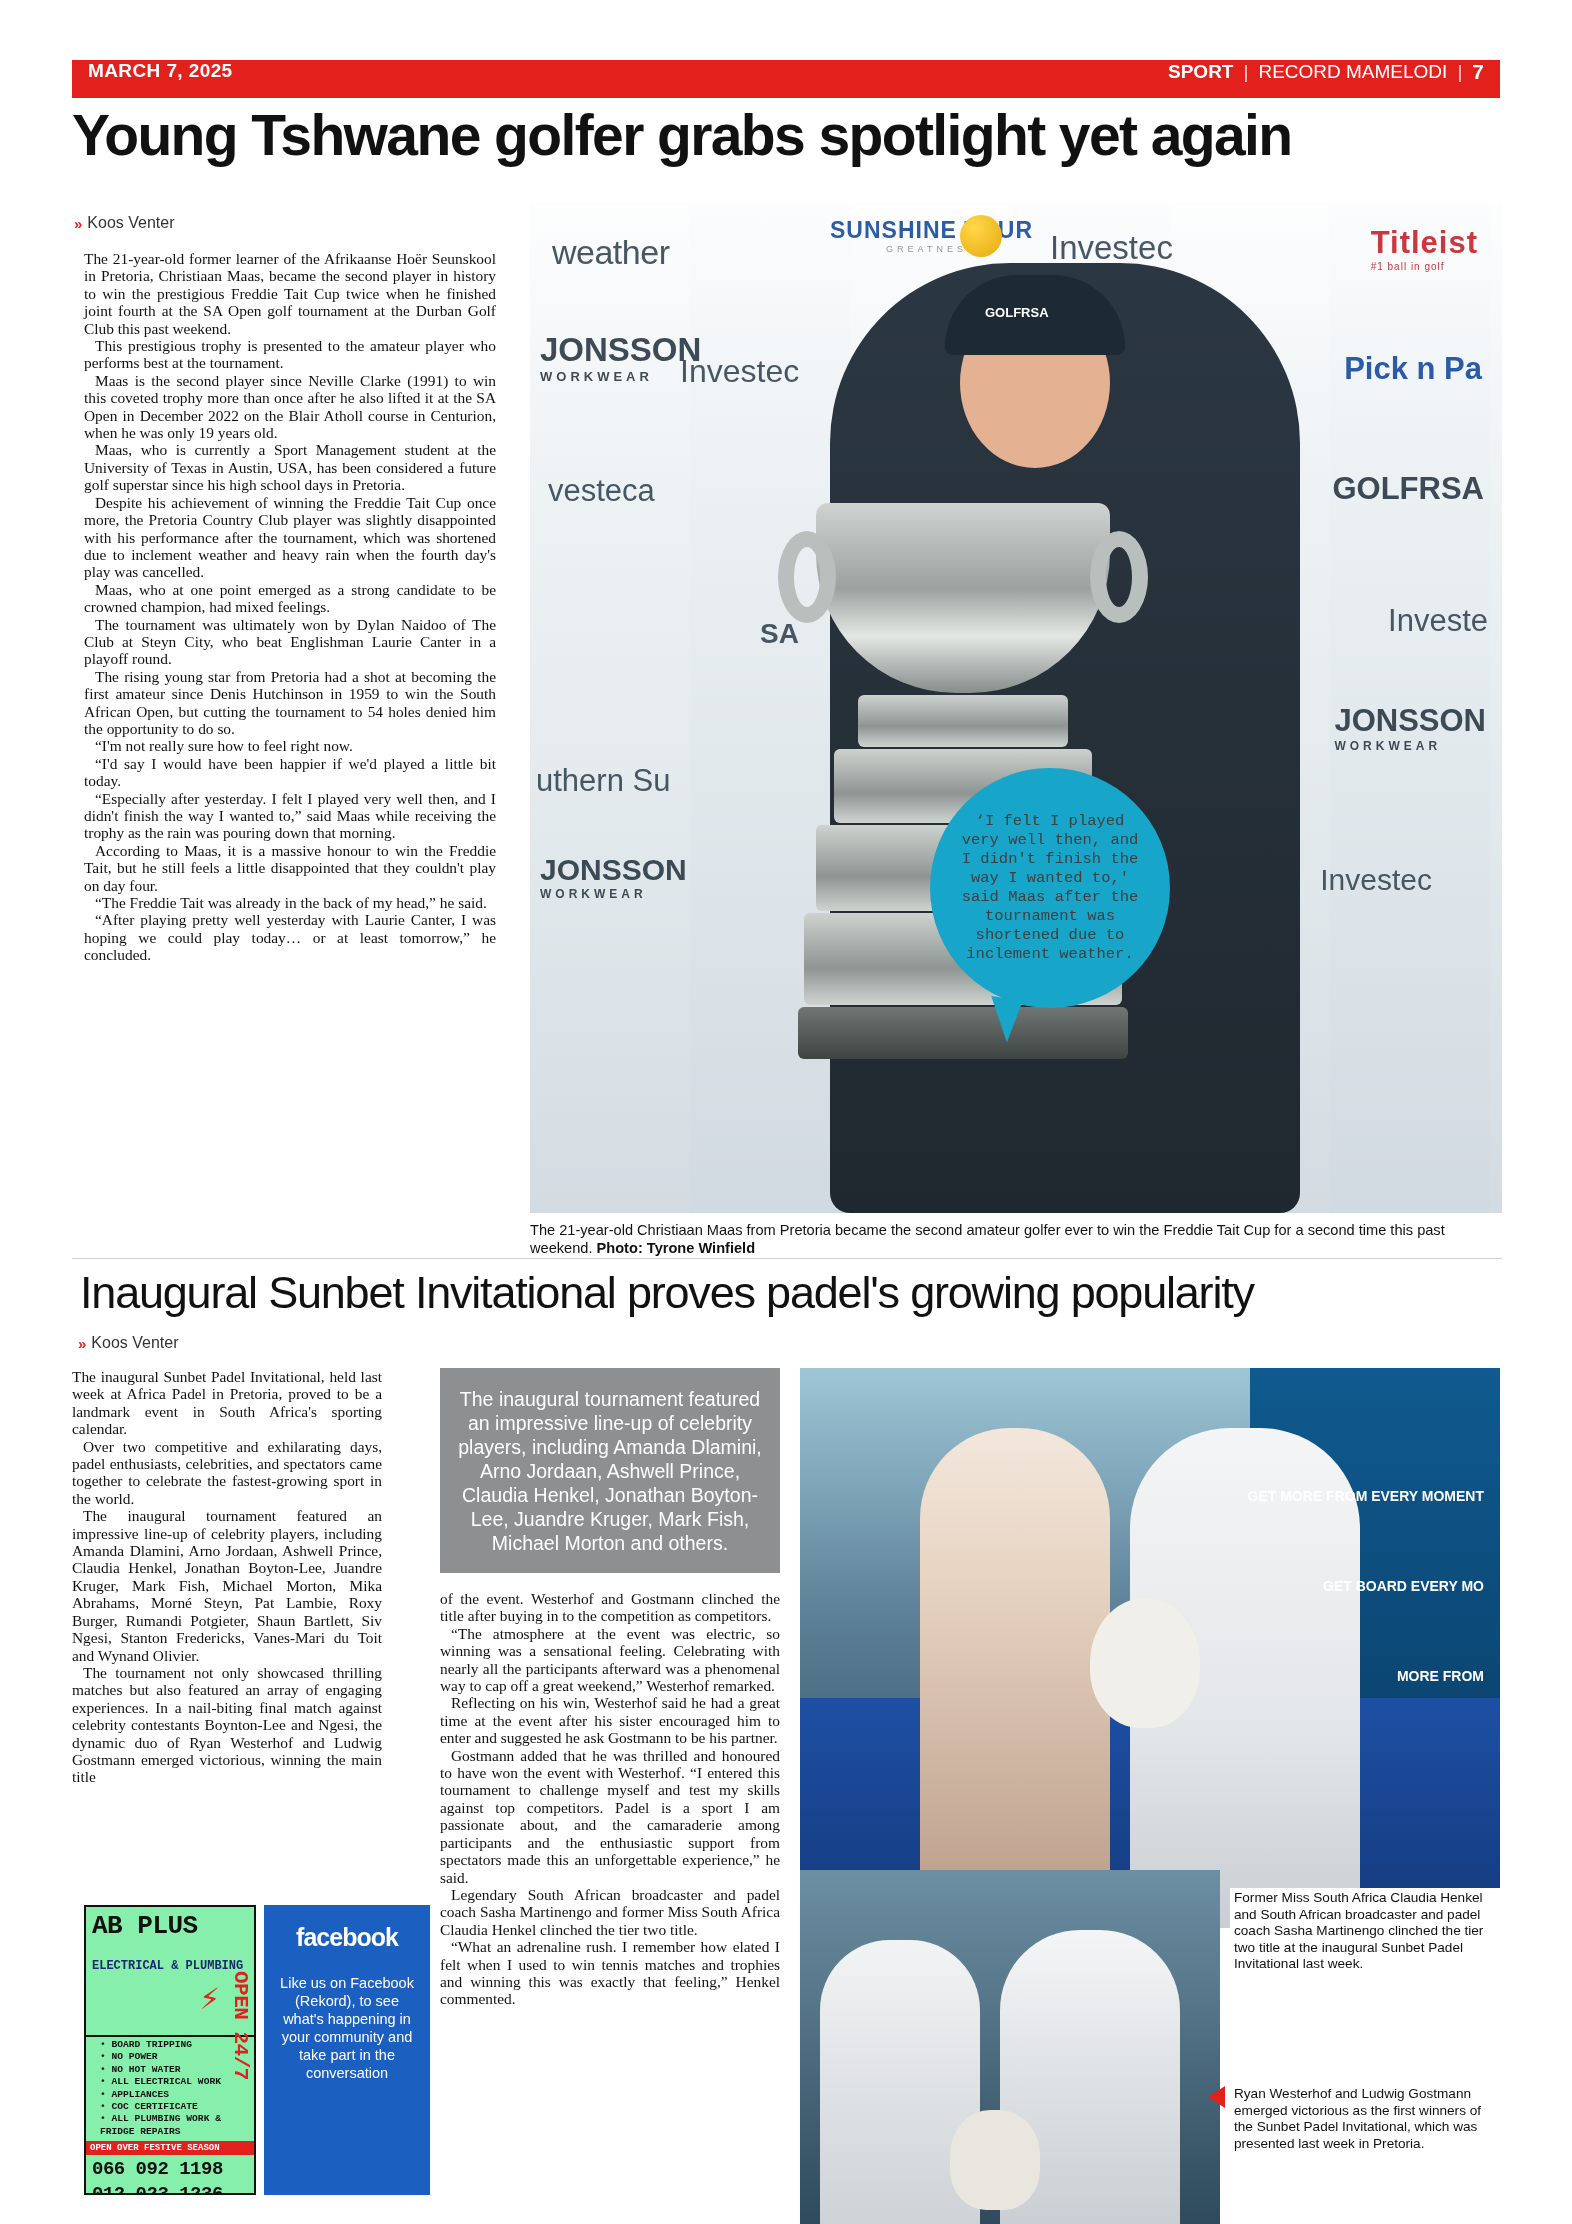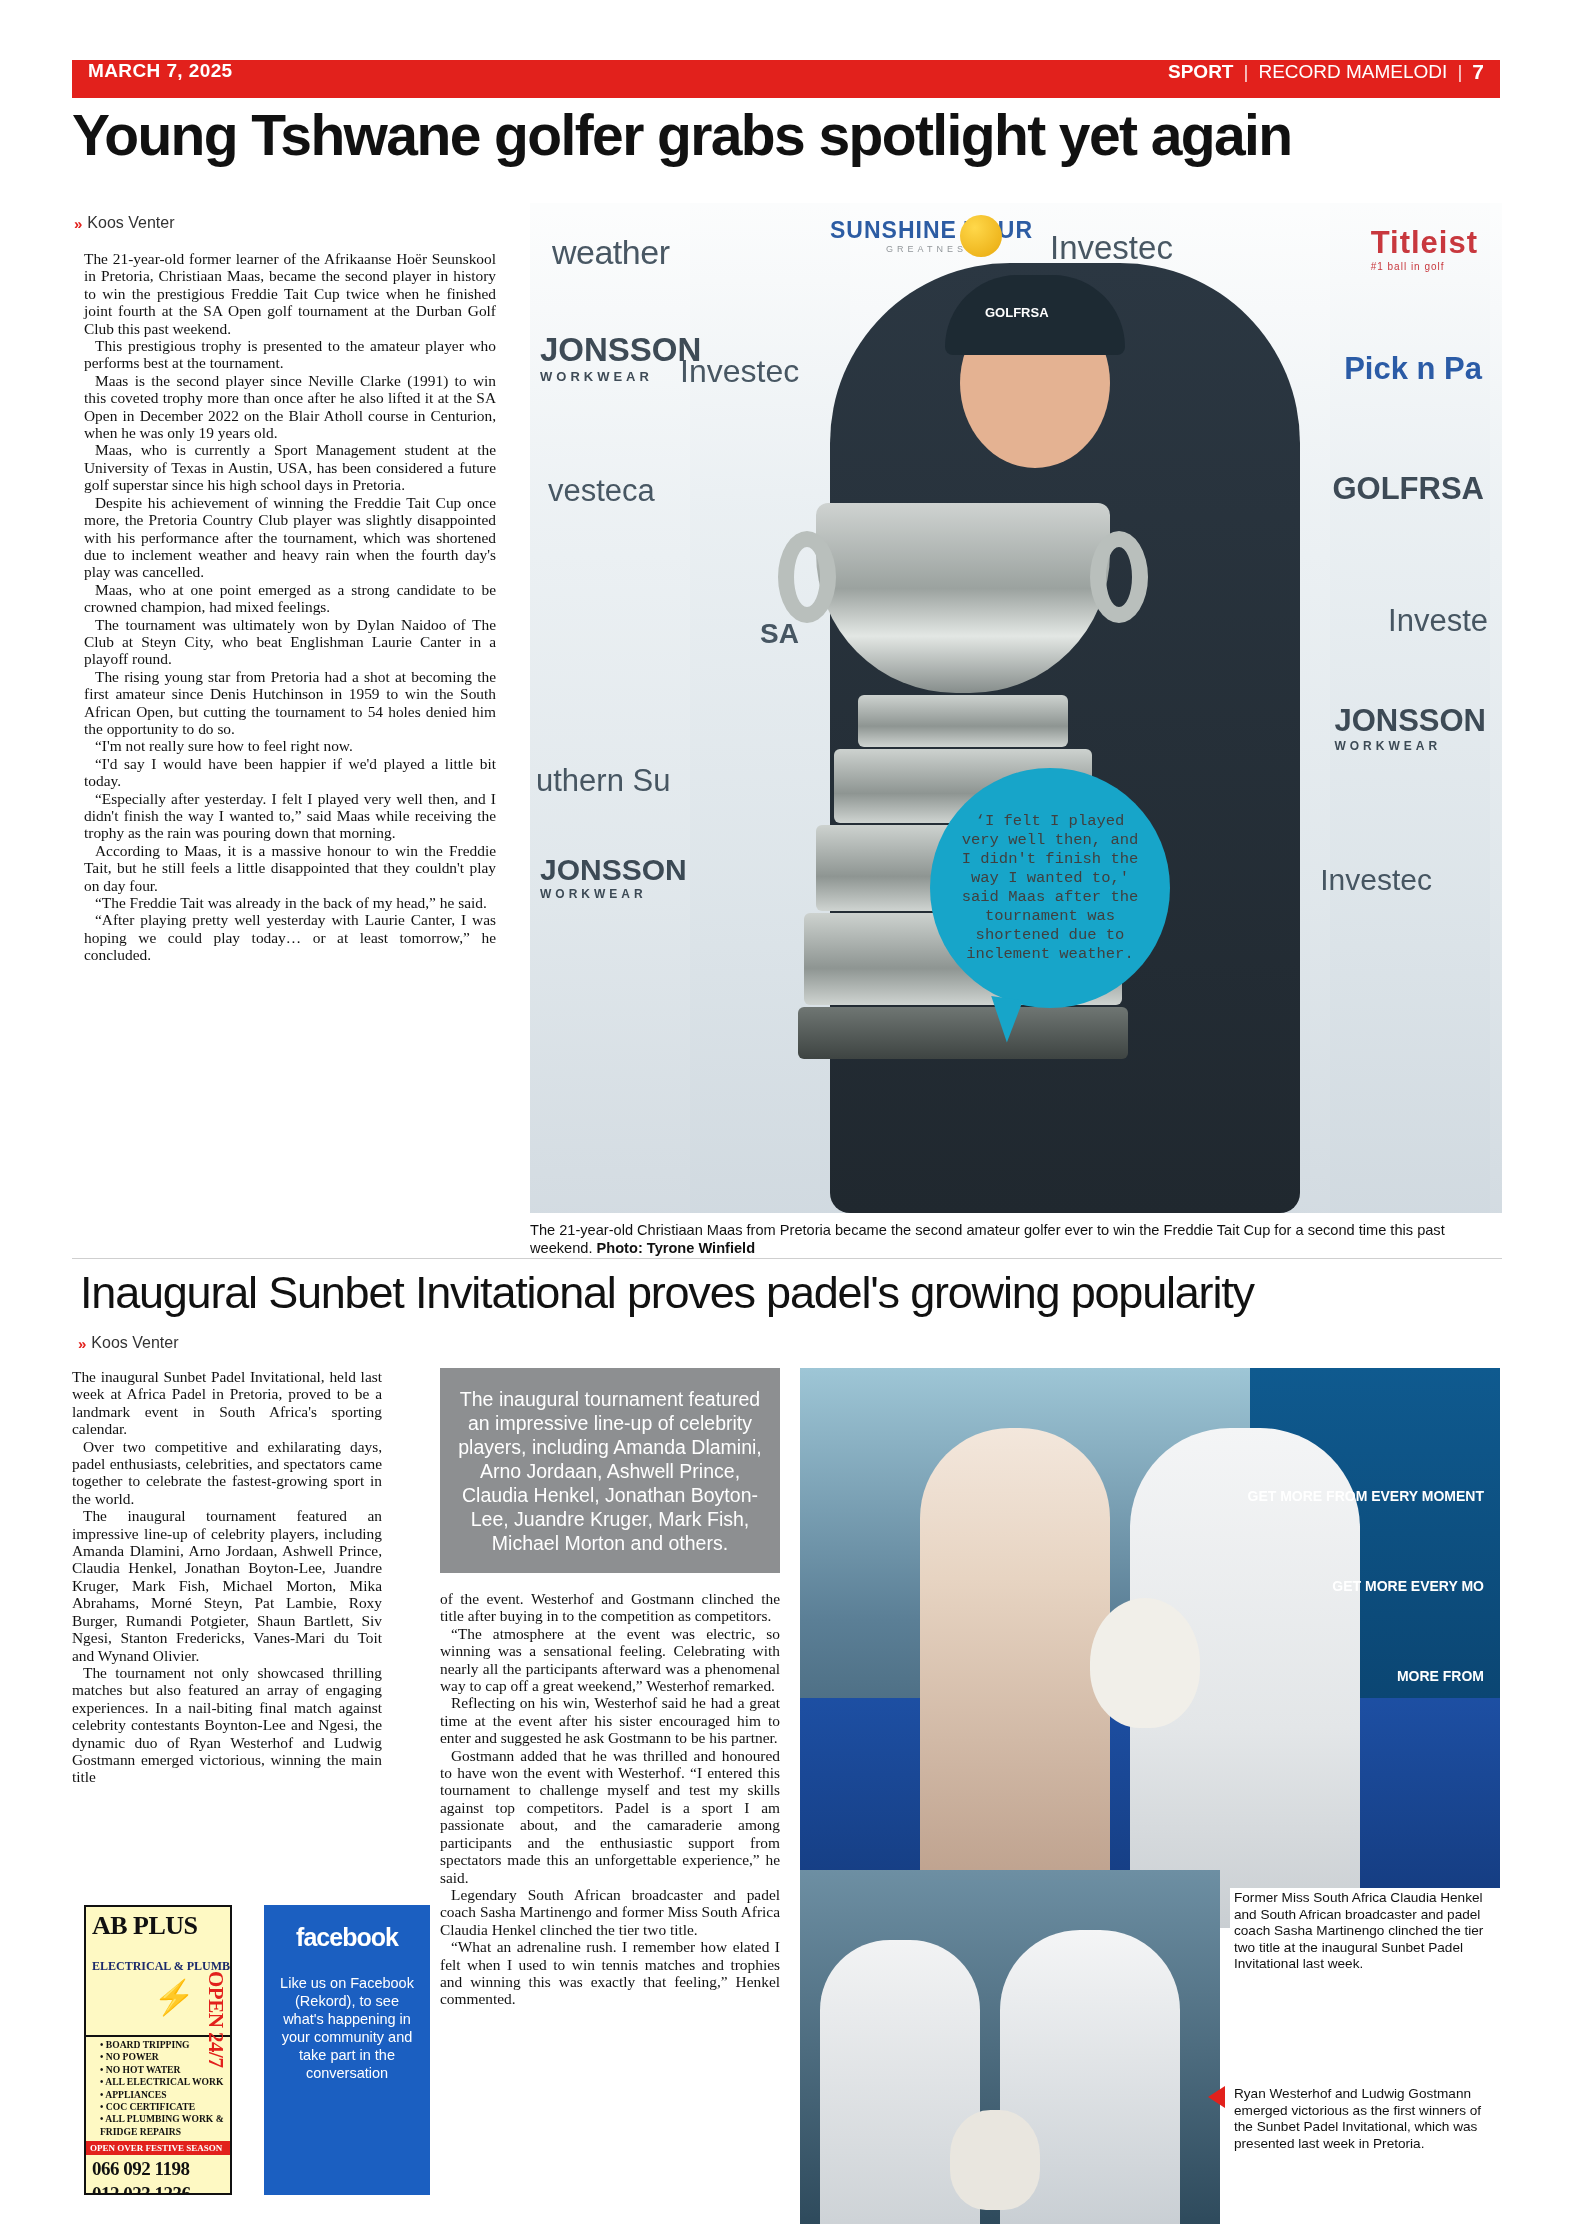--- a/index.html
+++ b/index.html
@@ -207,23 +207,23 @@
     padding:2px 0 0 4px;
   }
   .redtri {
     position:absolute; left:1208px; top:2086px; width:0; height:0;
     border-top:11px solid transparent; border-bottom:11px solid transparent;
     border-right:17px solid #e2211c;
   }
 
   
   .ad1 {
-    position:absolute; left:84px; top:1905px; width:148px; height:290px;
-    background:#fef9c3; border:2px solid #111;
-    font-family:Liberation Serif, serif; color:#111;
+    position:absolute; left:84px; top:1905px; width:172px; height:290px;
+    background:#86efac; border:2px solid #111;
+    font-family:Liberation Mono, monospace; color:#111;
     overflow:hidden;
   }
   .ad1 .t1 { font-size:26px; font-weight:bold; letter-spacing:-0.5px; padding:4px 0 0 6px; }
   .ad1 .t2 { font-size:12px; font-weight:bold; padding:0 0 2px 6px; color:#1b2a6b; }
   .ad1 hr { border:none; border-top:2px solid #111; margin:2px 0; }
   .ad1 ul { margin:0; padding:0 0 0 14px; list-style:none; font-size:9.6px; line-height:12.4px; font-weight:bold; }
   .ad1 ul li:before { content:"• "; }
   .ad1 .festive { background:#e2211c; color:#fff; font-size:9px; font-weight:bold; padding:2px 4px; margin-top:3px; }
   .ad1 .phone { font-size:19px; font-weight:bold; padding:3px 0 0 6px; letter-spacing:-0.5px; }
   .ad1 .open247 {
@@ -372,21 +372,21 @@
   </div>
 
   <div class="photo2">
     <div class="p2-sky"></div>
     <div class="p2-banner2"></div>
     <div class="p2-banner"></div>
     <div class="p2-woman"></div>
     <div class="p2-man"></div>
     <div class="p2-trophy"></div>
     <div class="p2-txt p2-t1">GET MORE FROM EVERY MOMENT</div>
-    <div class="p2-txt p2-t2">GET MORE EVERY MO</div>
+    <div class="p2-txt p2-t2">GET BOARD EVERY MO</div>
     <div class="p2-txt p2-t3">MORE FROM</div>
   </div>
 
   <div class="photo3">
     <div class="p3-a"></div>
     <div class="p3-b"></div>
     <div class="p3-cup"></div>
   </div>
 
   <div class="caption2">Former Miss South Africa Claudia Henkel and South African broadcaster and padel coach Sasha Martinengo clinched the tier two title at the inaugural Sunbet Padel Invitational last week.</div>

